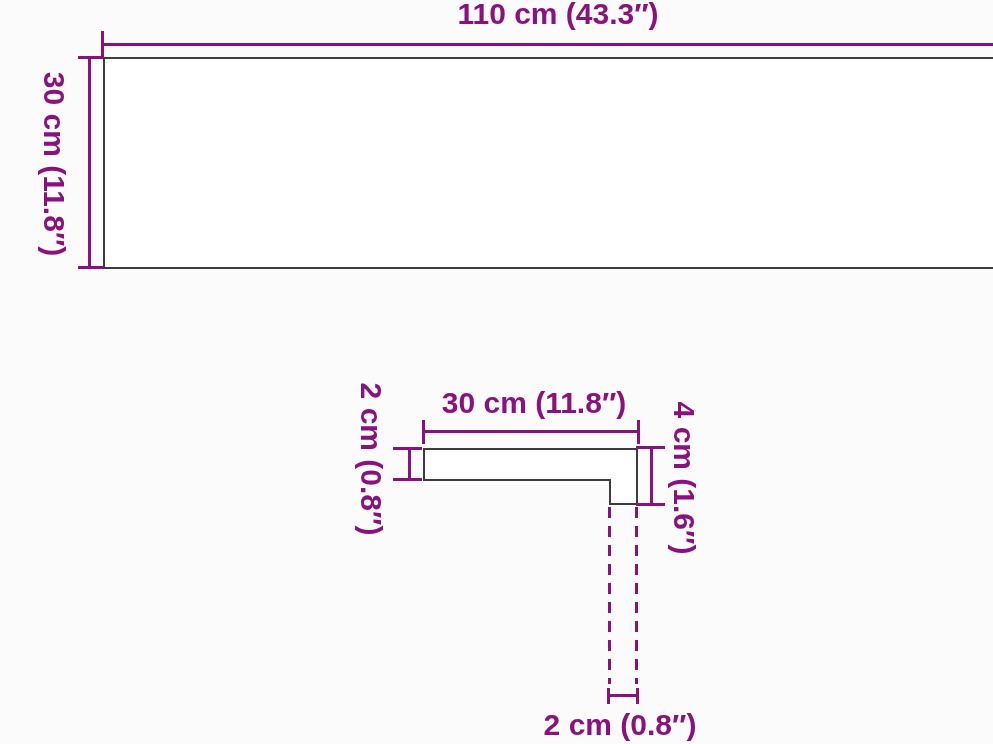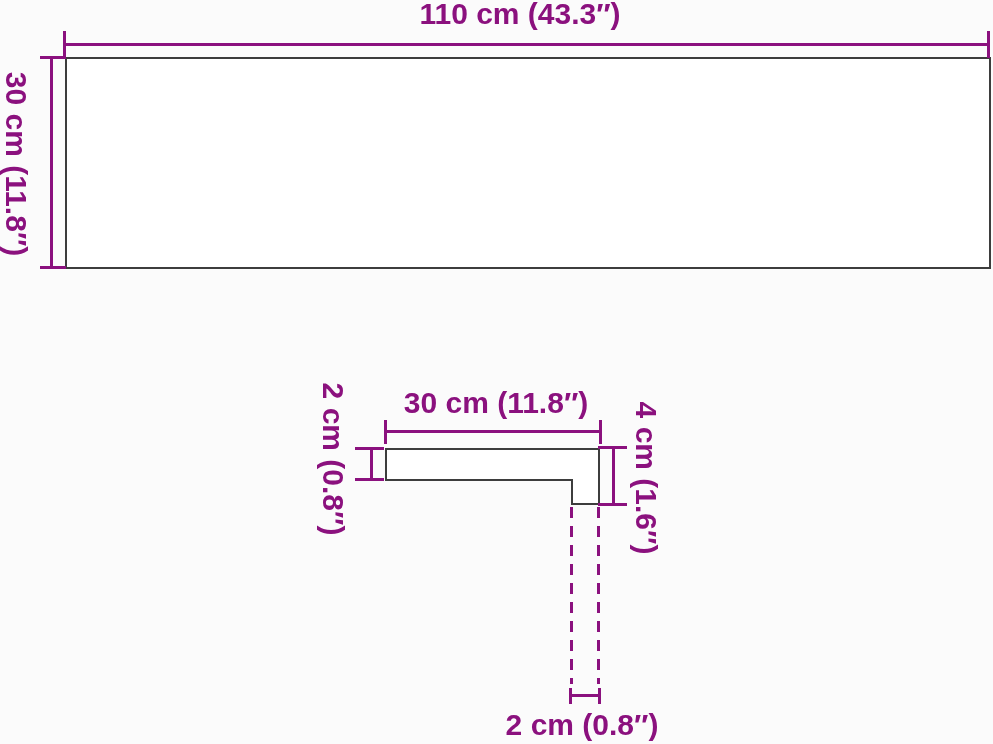--- a/index.html
+++ b/index.html
@@ -5,20 +5,21 @@
   :root{
     --accent:#8B117E;
     --outline:#3D3D3D;
     --bg:#FBFBFB;
   }
   *{margin:0;padding:0;box-sizing:border-box;}
   html,body{width:993px;height:744px;overflow:hidden;background:var(--bg);}
   .canvas{
     position:relative;width:917px;height:744px;background:var(--bg);
     font-family:"Liberation Sans","DejaVu Sans",sans-serif;
+    margin-left:38px;
   }
   .shapes{position:absolute;left:0;top:0;width:993px;height:744px;}
   .dim{position:absolute;background:var(--accent);}
   .dash-v{
     position:absolute;width:3px;
     background:repeating-linear-gradient(to bottom,var(--accent) 0 11px,transparent 11px 19px);
   }
   .dim-label{
     position:absolute;color:var(--accent);
     font-size:30px;font-weight:700;line-height:1.15;

